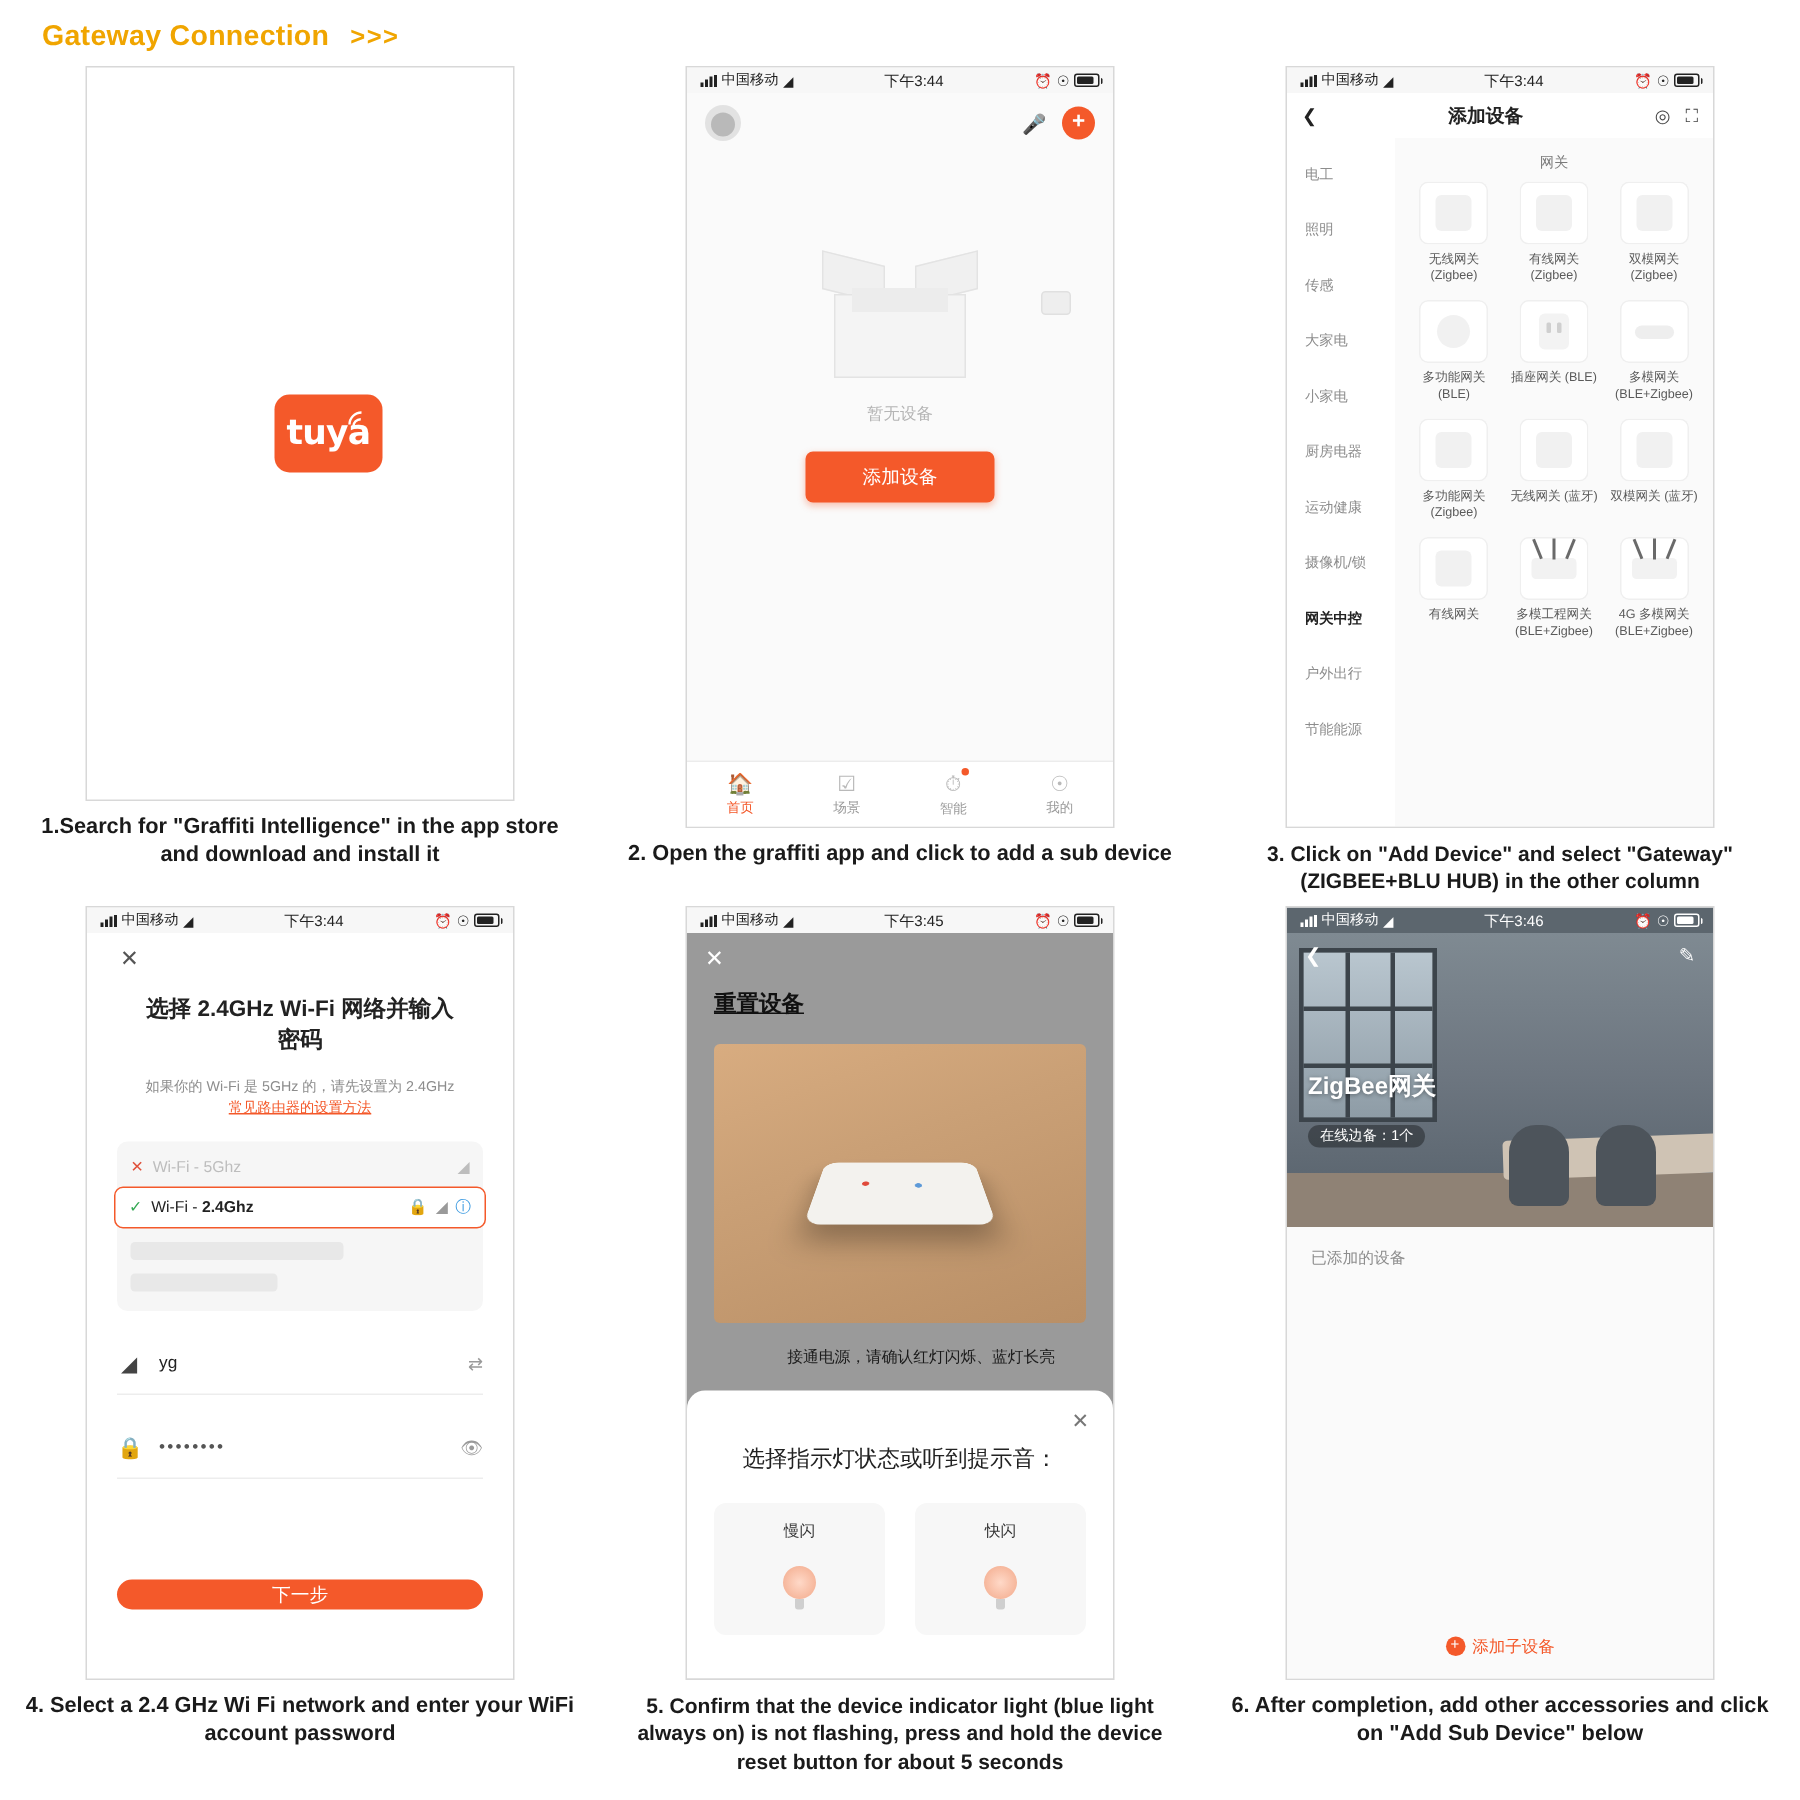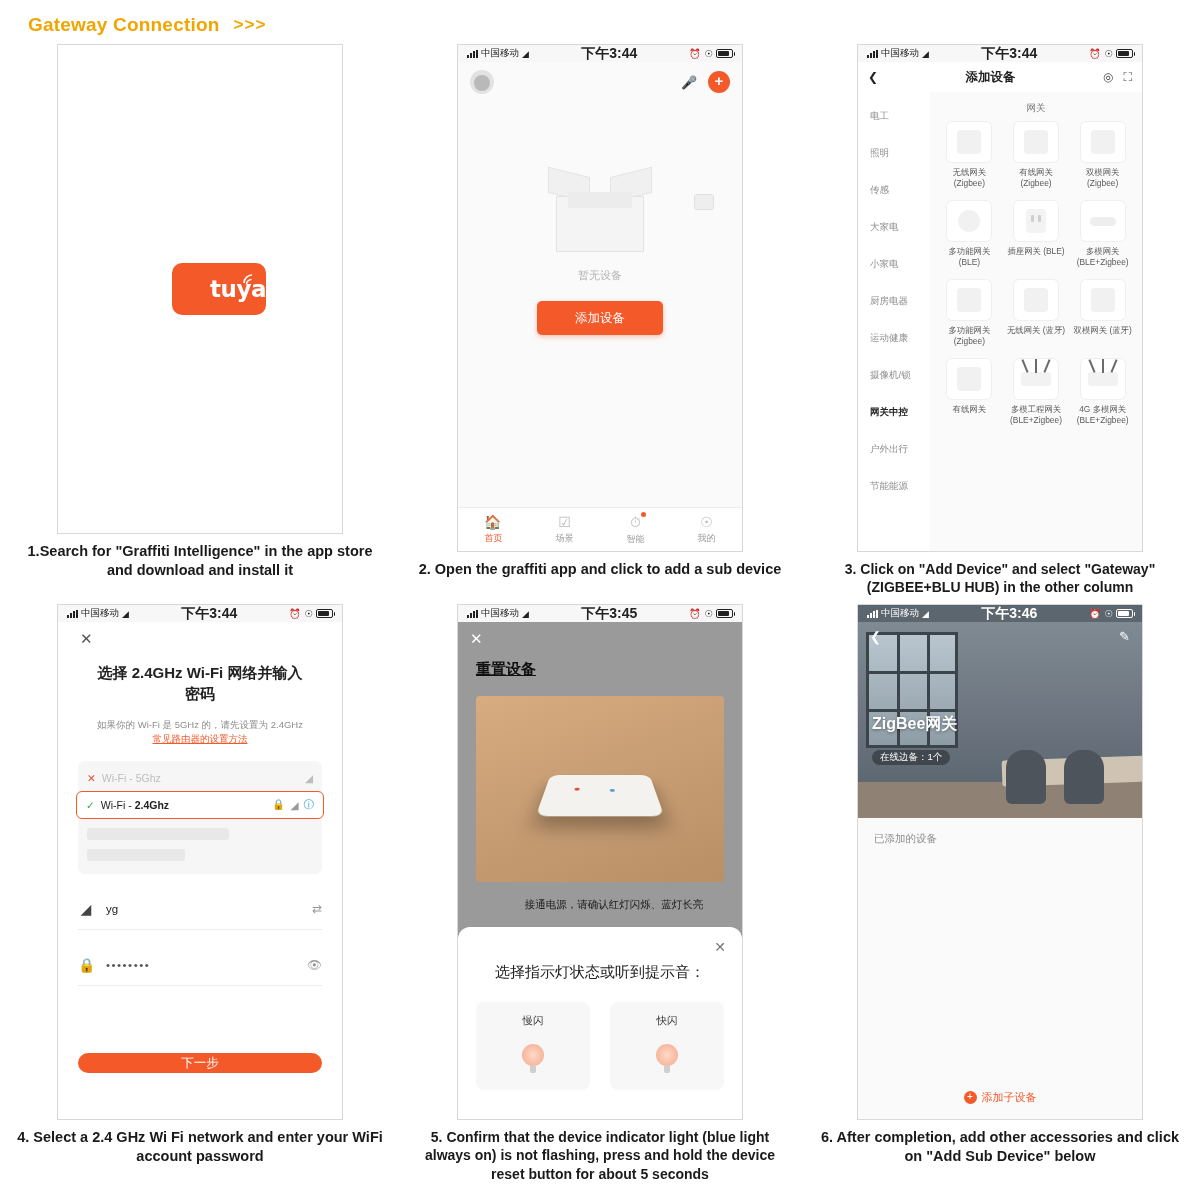--- a/index.html
+++ b/index.html
@@ -52,43 +52,43 @@
   .phone.h508 { height:508px; }
   .phone.h516 { height:516px; }
 
   .statusbar {
     height:17px; display:flex; align-items:center;
     padding:0 9px; font-size:9.5px; color:#222;
     background:#f7f7f7;
   }
   .statusbar.dark { background:transparent; color:#fff; }
   .sb-left { display:flex; align-items:center; gap:3px; }
-  .sb-mid { flex:1; text-align:center; font-weight:bold; font-size:14px; }
+  .sb-mid { flex:1; text-align:center; font-weight:normal; font-size:10px; }
   .sb-right { display:flex; align-items:center; gap:3px; }
   .bars { display:inline-flex; align-items:flex-end; gap:1px; height:8px; }
   .bars i { width:2px; background:currentColor; display:block; }
   .bars i:nth-child(1){height:3px;} .bars i:nth-child(2){height:5px;}
   .bars i:nth-child(3){height:6.5px;} .bars i:nth-child(4){height:8px;}
   .wifi-g { font-size:9px; }
   .batt {
     width:17px; height:8.5px; border:1px solid currentColor;
     border-radius:2px; position:relative; display:inline-block;
   }
   .batt::after {
     content:""; position:absolute; right:-3px; top:2px;
     width:1.5px; height:4px; background:currentColor; border-radius:0 1px 1px 0;
   }
   .batt b { position:absolute; left:1px; top:1px; bottom:1px; width:72%; background:currentColor; border-radius:1px; display:block; }
 
   
   .splash { height:100%; display:flex; align-items:center; justify-content:center; }
   .tuya-logo {
-    width:94px; height:52px; background:#f4592a;
+    width:72px; height:52px; background:#f4592a;
     border-radius:10px; position:relative;
-    display:flex; align-items:center; justify-content:flex-end;margin-left:38px;
+    display:flex; align-items:center; justify-content:center;margin-left:38px;
   }
   .tuya-logo span {
     color:#fff; font-size:23px; font-weight:bold; letter-spacing:-0.5px;
     font-family:"DejaVu Sans", sans-serif;
   }
   .tuya-wave {
     position:absolute; right:9px; top:9px; width:16px; height:16px;
   }
 
   

